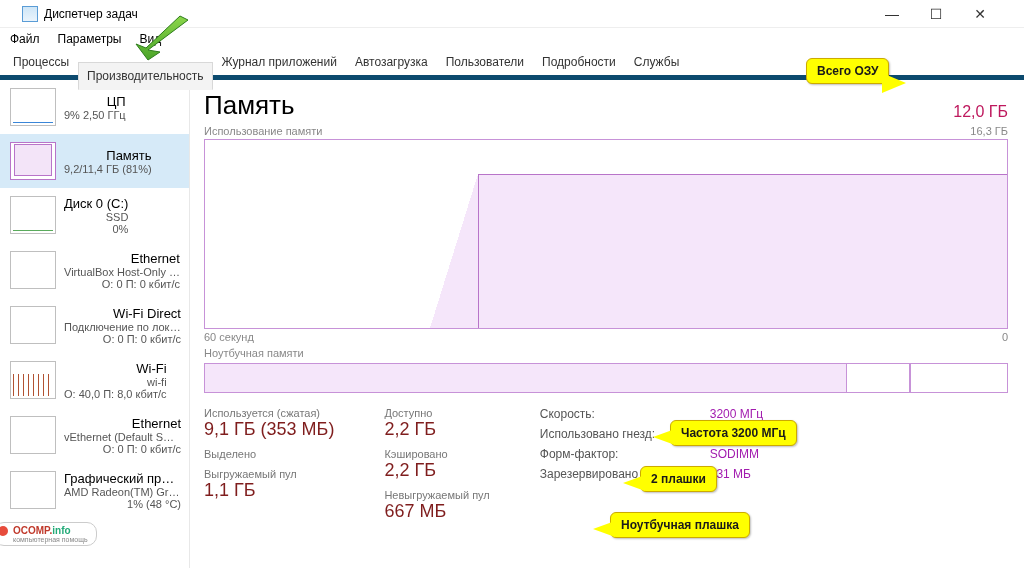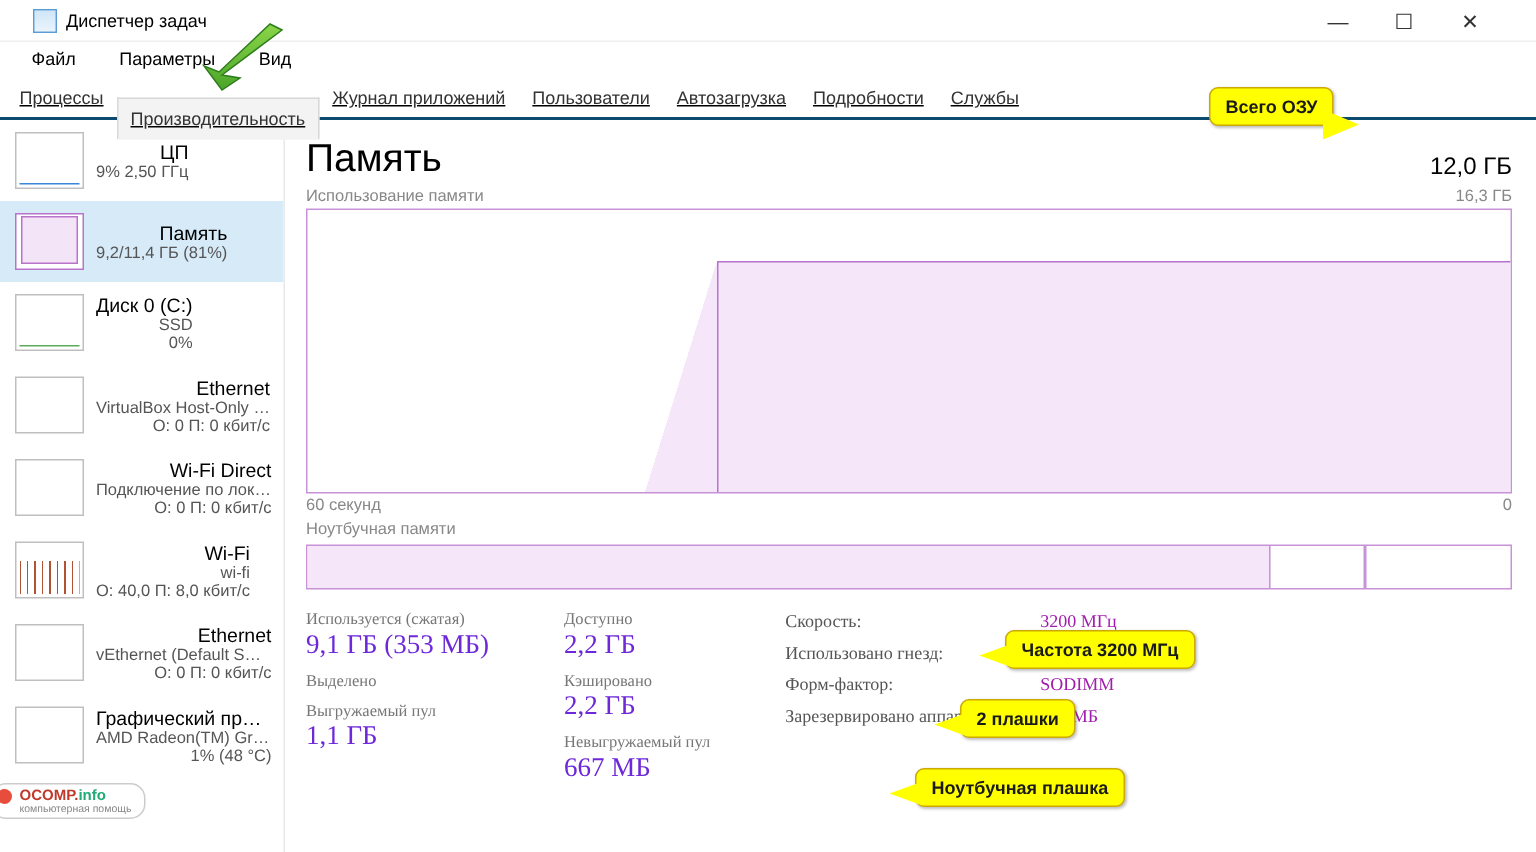--- a/index.html
+++ b/index.html
@@ -2,54 +2,54 @@
 <html><head>
 <meta charset="utf-8">
 <style>
   * { box-sizing: border-box; margin: 0; padding: 0; }
   body { font-family: "Segoe UI", Tahoma, sans-serif; font-size: 12px; color: #000; background: #fff; width: 1024px; height: 568px; overflow: hidden; position: relative; }
   .titlebar { height: 28px; display: flex; align-items: center; padding: 0 22px; background: #fff; border-bottom: 1px solid #eee; }
   .titlebar .icon { width: 16px; height: 16px; margin-right: 6px; border: 1px solid #5a9cd6; background: linear-gradient(#cfe6f7,#eaf4fc); }
   .titlebar .title { flex: 1; font-size: 12px; }
   .titlebar .ctrl { width: 44px; height: 26px; display:flex; align-items:center; justify-content:center; font-size:14px; color:#333; }
   .menubar { height: 22px; display:flex; align-items:center; padding: 0 6px; gap: 10px; font-size:12px; }
-  .menubar span { padding: 2px 4px; margin-left: 11px; }
-  .tabbar { height: 30px; display:flex; align-items:flex-end; padding: 0 4px; border-bottom:2px solid #0c4a6e; background:#fff;text-decoration:underline; }
+  .menubar span { padding: 2px 4px; }
+  .tabbar { height: 30px; display:flex; align-items:flex-end; padding: 0 4px; border-bottom:5px solid #0c4a6e; background:#fff; }
   .tabbar .tab { padding: 6px 8px; font-size:12px; color:#333; border:1px solid transparent; border-bottom:none; cursor:pointer; }
   .tabbar .tab.active { background:#f3f3f3; border:1px solid #d8d8d8; border-bottom:1px solid #f3f3f3; position:relative; top:15px; }
   .body { display:flex; height: calc(568px - 28px - 22px - 30px); }
   .sidebar { width: 190px; border-right:1px solid #e8e8e8; overflow-y:auto; background:#fff; }
   .side-item { display:flex; gap:8px; padding:8px 8px 8px 10px; cursor:pointer; }
   .side-item.selected { background:#d6eaf8; }
   .thumb { width:46px; height:38px; border:1px solid #bfbfbf; background:#fff; position:relative; overflow:hidden; flex-shrink:0; }
   .thumb.cpu::before { content:""; position:absolute; bottom:2px; left:2px; right:2px; height:14px; border-bottom:1px solid #3a86d8; }
   .thumb.mem { border-color:#b874c9; }
   .thumb.mem::before { content:""; position:absolute; left:3px; right:3px; bottom:3px; height:30px; background:#f3e4f8; border:1px solid #b874c9; }
   .thumb.disk::before { content:""; position:absolute; bottom:2px; left:2px; right:2px; height:6px; border-bottom:1px solid #5aab5c; }
   .thumb.wifi::before { content:""; position:absolute; bottom:2px; left:2px; right:2px; height:22px; background:repeating-linear-gradient(90deg,#b15232 0 1px,transparent 1px 5px); }
   .side-text { display:flex; flex-direction:column; justify-content:center; overflow:hidden;text-align:right; }
   .side-text .t1 { font-size:13px; white-space:nowrap; overflow:hidden; text-overflow:ellipsis; }
   .side-text .t2 { font-size:11px; color:#555; white-space:nowrap; overflow:hidden; text-overflow:ellipsis; }
   .side-text .t3 { font-size:11px; color:#555; white-space:nowrap; overflow:hidden; text-overflow:ellipsis; }
   .main { flex:1; padding: 10px 16px 6px 14px; display:flex; flex-direction:column; position:relative; overflow:hidden; }
   .heading-row { display:flex; align-items:flex-end; justify-content:space-between; }
   .heading-row h1 { font-size:26px; font-weight:400; }
-  .heading-row .total { font-size:16px; color:#000000; }
+  .heading-row .total { font-size:16px; color:#be185d; }
   .chart-label { font-size:11px; color:#888; margin-top:4px; display:flex; justify-content:space-between; }
   .chart { height:190px; border:1px solid #c792d8; background:#fff; position:relative; margin-top:2px; }
   .chart .fill { position:absolute; left:34%; right:0; bottom:0; height:82%; background:#f5e6fa; border-top:1px solid #b874c9; border-left:1px solid #b874c9; }
   .chart .ramp { position:absolute; left:28%; bottom:0; width:6%; height:82%; background:linear-gradient(to top left, #f5e6fa 50%, transparent 50%); border-right:0; }
   .axis-row { display:flex; justify-content:space-between; font-size:11px; color:#888; margin-top:2px; }
   .structure { height:30px; border:1px solid #c792d8; background:#fff; margin-top:4px; position:relative; }
   .structure .used { position:absolute; left:0; top:0; bottom:0; width:80%; background:#f5e6fa; border-right:1px solid #c792d8; }
   .structure .seg2 { position:absolute; right:12%; top:0; bottom:0; width:2px; background:#c792d8; }
   .stats { display:flex; gap:50px; margin-top:14px; }
-  .stats .col { display:flex; flex-direction:column; gap:8px;font-family:Liberation Serif, serif; }
+  .stats .col { display:flex; flex-direction:column; gap:8px; }
   .pair .lbl { font-size:11px; color:#777; }
-  .pair .val { font-size:18px; color:#6d28d9; }
+  .pair .val { font-size:18px; color:#7f1d1d; }
   .props { display:grid; grid-template-columns: 170px 120px; row-gap:6px; font-size:12px; color:#555; }
   .props .pv { color:#a21caf; }
   .callout { position:absolute; background:#ffff00; border:1px solid #ccaa00; border-radius:6px; padding:5px 10px; font-size:12px; font-weight:600; color:#1a1a1a; box-shadow:1px 1px 2px rgba(0,0,0,.25); z-index:50; }
   .callout::after { content:""; position:absolute; width:0; height:0; }
   .callout.tr::after { right:-28px; bottom:-10px; border:10px solid transparent; border-left:24px solid #ffff00; }
   .callout.lb::after { left:-26px; top:50%; margin-top:-4px; border:8px solid transparent; border-right:22px solid #ffff00; }
   .arrow-green { position:absolute; left:128px; top:12px; width:70px; height:50px; z-index:60; }
   .arrow-green svg { width:100%; height:100%; }
   .watermark { position:absolute; left:-6px; bottom:22px; z-index:80; }
   .watermark .pill { background:#fff; border:1px solid #ccc; border-radius:10px; padding:2px 8px 2px 18px; font-size:10px; color:#c0392b; position:relative; font-weight:700; }
@@ -70,22 +70,22 @@
 <div class="menubar">
   <span>Файл</span>
   <span>Параметры</span>
   <span>Вид</span>
 </div>
 
 <div class="tabbar">
   <div class="tab">Процессы</div>
   <div class="tab active">Производительность</div>
   <div class="tab">Журнал приложений</div>
+  <div class="tab">Автозагрузка</div>
   <div class="tab">Пользователи</div>
-  <div class="tab">Автозагрузка</div>
   <div class="tab">Подробности</div>
   <div class="tab">Службы</div>
 </div>
 
 <div class="body">
 
   <div class="sidebar" id="sidebar">
       <div class="side-item">
         <div class="thumb cpu"></div>
         <div class="side-text">

